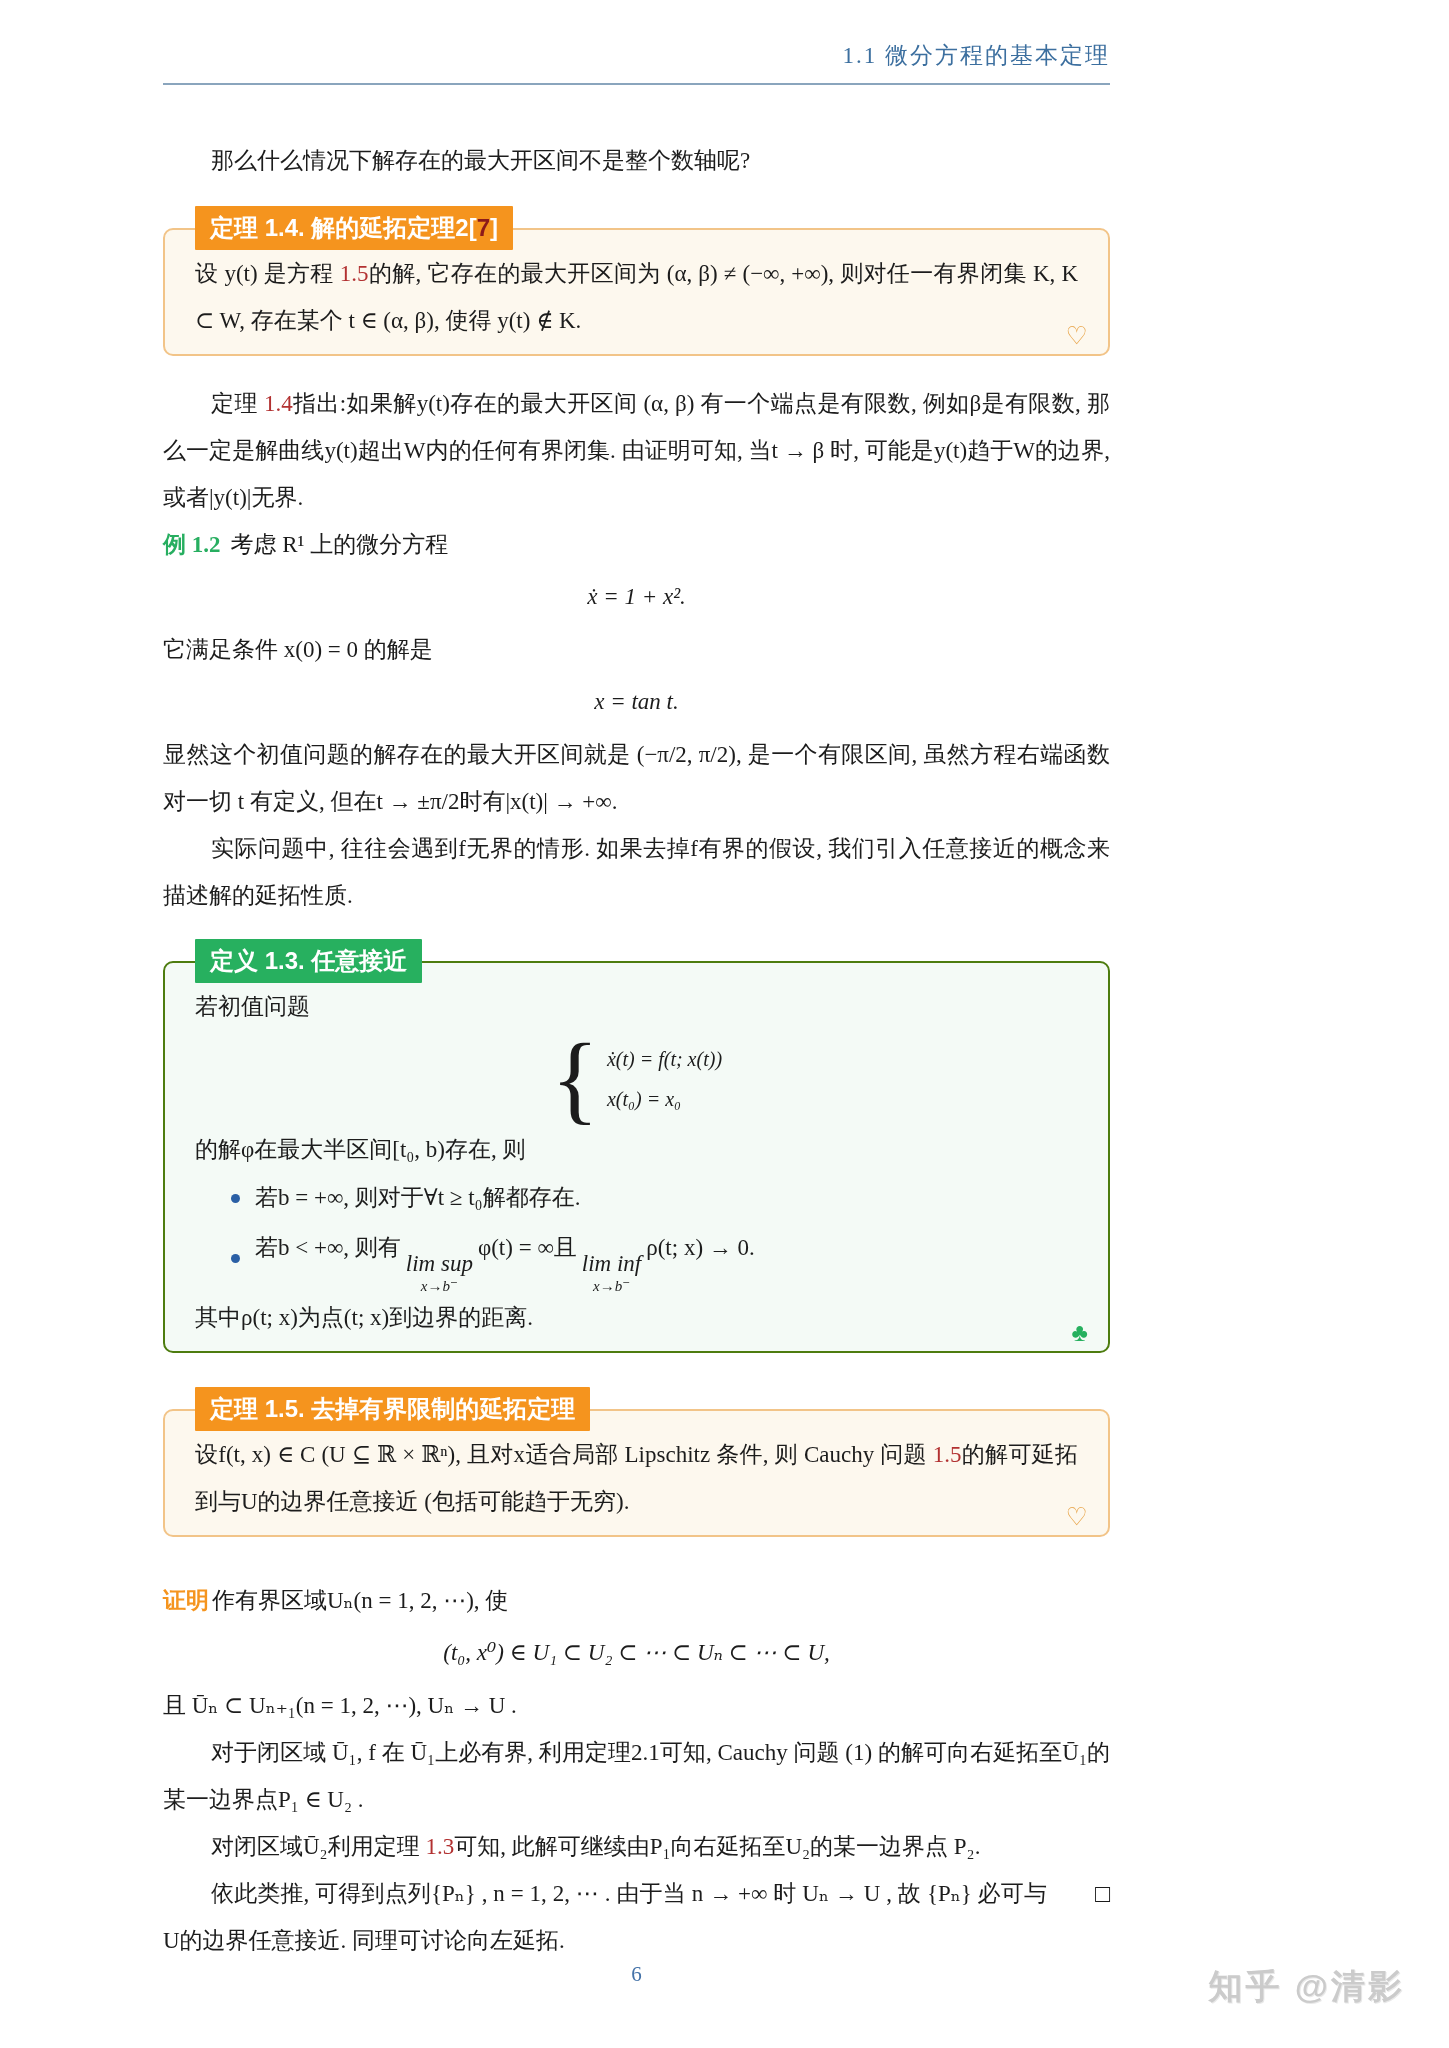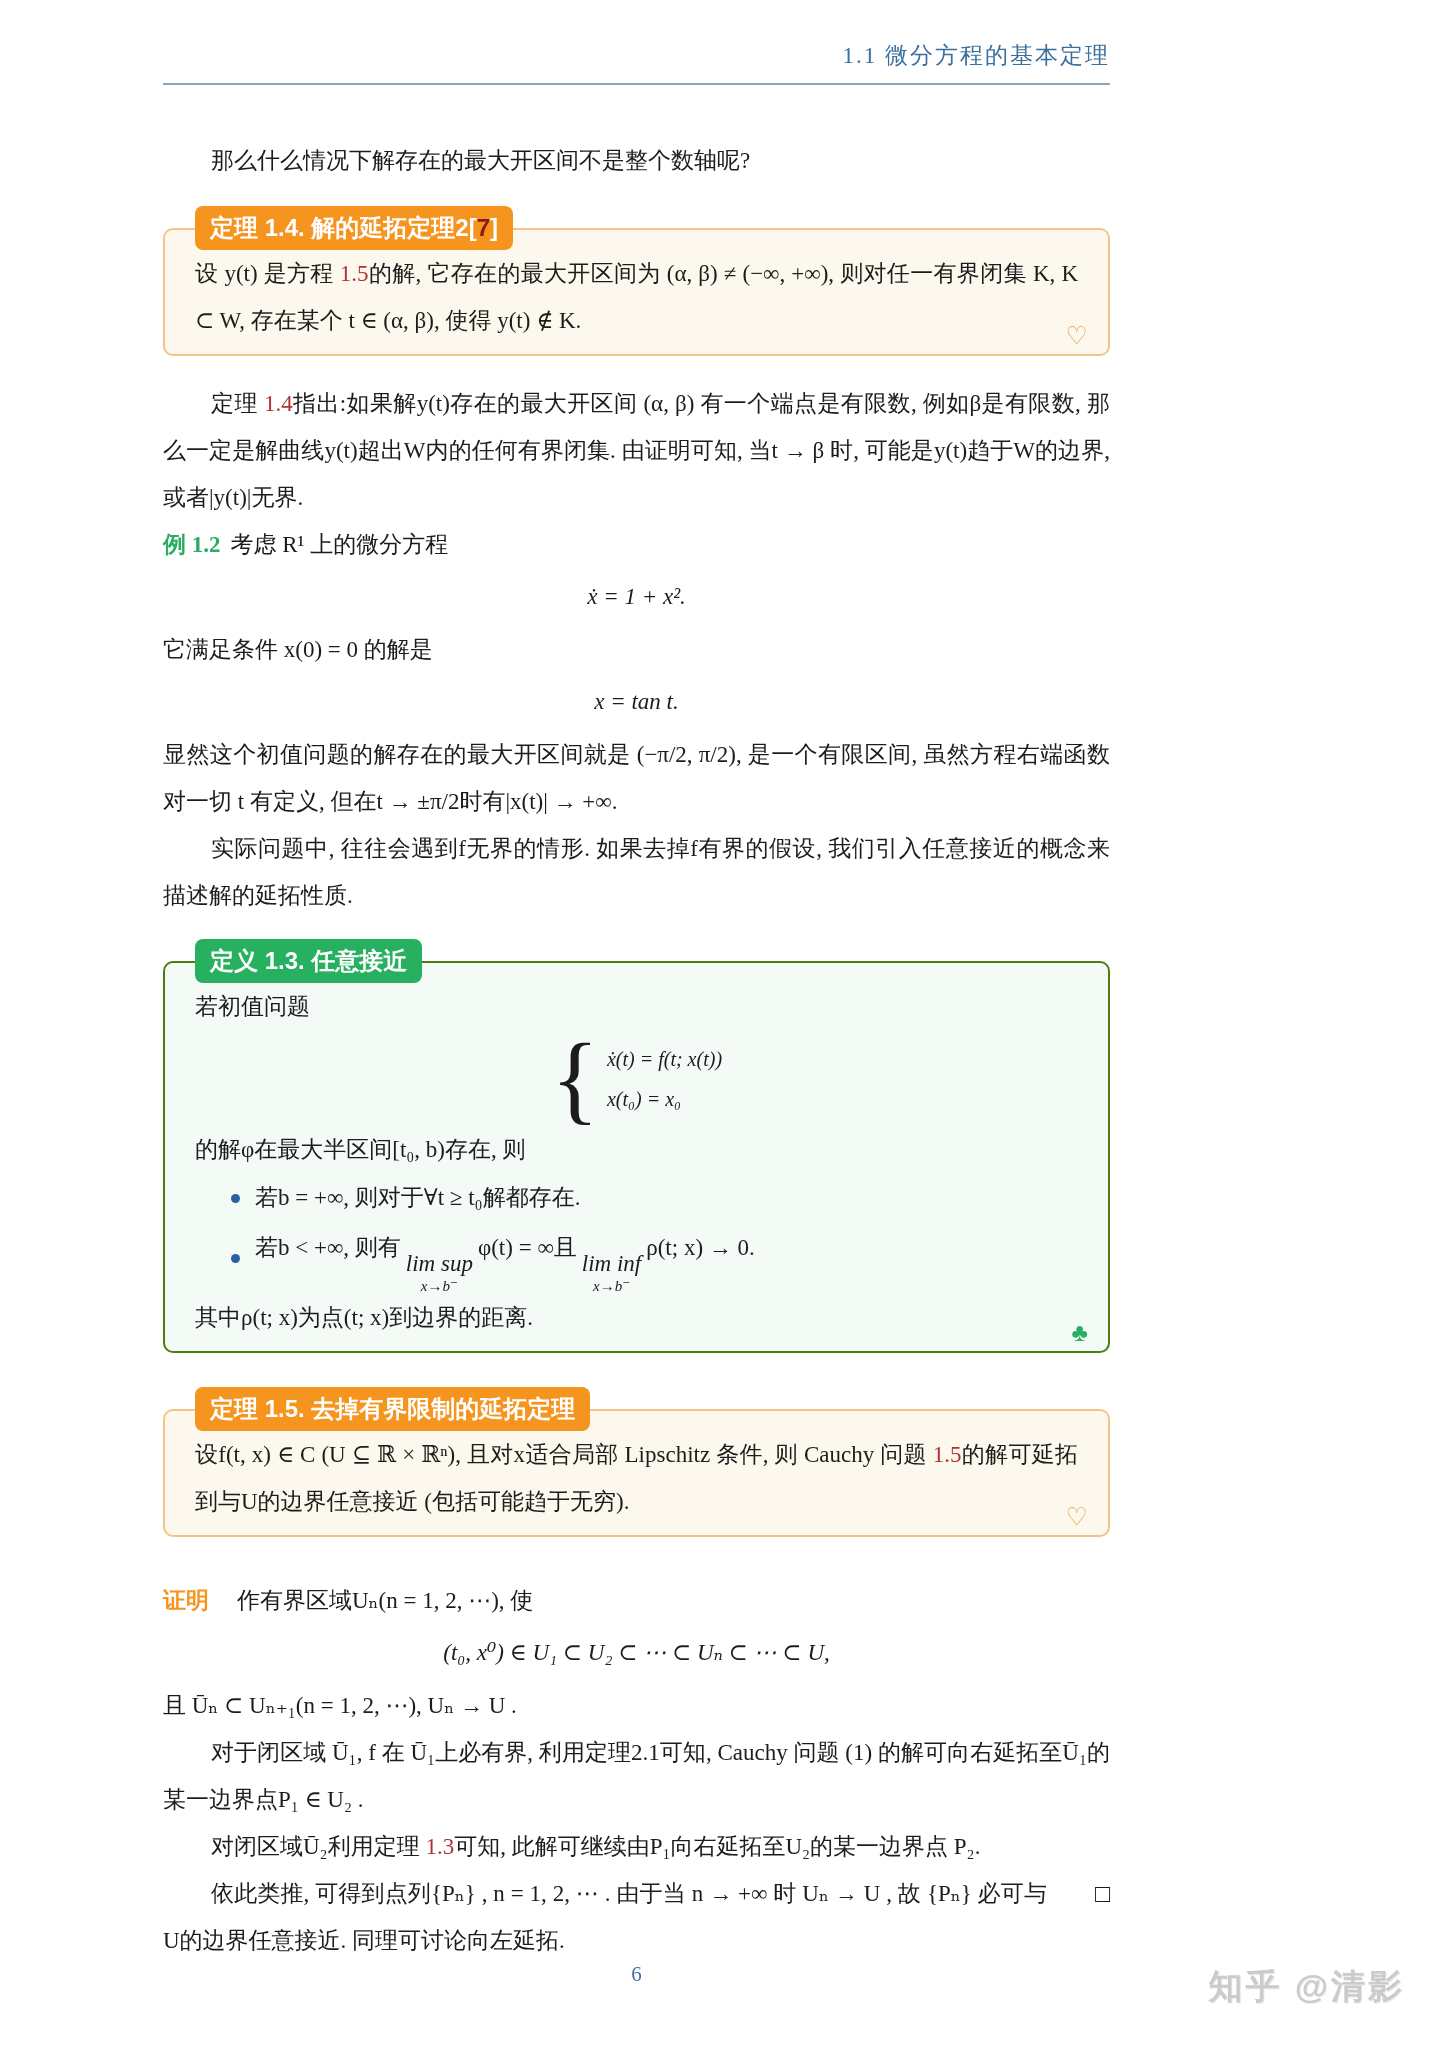--- a/index.html
+++ b/index.html
@@ -20,21 +20,21 @@
   .example-label{color:#27ae60;font-weight:bold;margin-right:10px;}
 
   .eq{text-align:center;font-style:italic;line-height:50px;margin:4px 0;}
 
   
   .callout{position:relative;border-radius:10px;padding:12px 30px 10px 30px;}
   .thm{border:2px solid #f2c488;background:#fdf8ee;margin-top:44px;}
   .def{border:2px solid #4d7c0f;background:#f4faf6;margin-top:42px;}
   .box-label{position:absolute;top:-24px;left:30px;color:#ffffff;white-space:nowrap;
              font-family:"Liberation Sans","DejaVu Sans",sans-serif;font-weight:bold;
-             font-size:24px;line-height:1;padding:10px 15px;border-radius:8px;}
+             font-size:24px;line-height:1;padding:10px 15px;border-radius:1px;}
   .thm .box-label{background:#f5941e;}
   .def .box-label{background:#27b05f;}
   .box-label .ref{color:#8c1a1a;}
   .corner{position:absolute;right:20px;bottom:6px;font-size:25px;line-height:1;}
   .thm .corner{color:#e8a54a;}
   .def .corner{color:#27b05f;}
   .callout p:first-of-type{margin-top:8px;}
 
   
   .cases{display:flex;justify-content:center;align-items:center;gap:8px;margin:4px 0 2px 0;}
@@ -48,21 +48,21 @@
   .dot{width:9px;height:9px;border-radius:50%;background:#2a5fa5;flex:0 0 auto;}
 
   .limstack{display:inline-flex;flex-direction:column;align-items:center;vertical-align:-16px;
             line-height:1;margin:0 5px;}
   .limstack .ltop{font-style:italic;}
   .limstack .lsub{font-size:15px;margin-top:4px;font-style:italic;}
 
   
   .proof{margin-top:40px;}
   .proof-label{color:#f5941e;font-family:Liberation Serif, serif;
-               font-weight:bold;margin-right:28px;}
+               font-weight:bold;margin-right:3px;}
   .qed{float:right;font-size:25px;font-style:normal;}
 
   
   .page-number{position:absolute;left:163px;width:947px;top:1962px;text-align:center;
                color:#4472a8;font-size:21px;}
   .watermark{position:absolute;right:44px;top:1964px;color:#cbcbcb;
              font-family:"Liberation Sans","DejaVu Sans",sans-serif;font-weight:bold;
              font-size:34px;letter-spacing:3px;text-shadow:1px 1px 0 #e9e9e9;}
 </style>
 </head>

